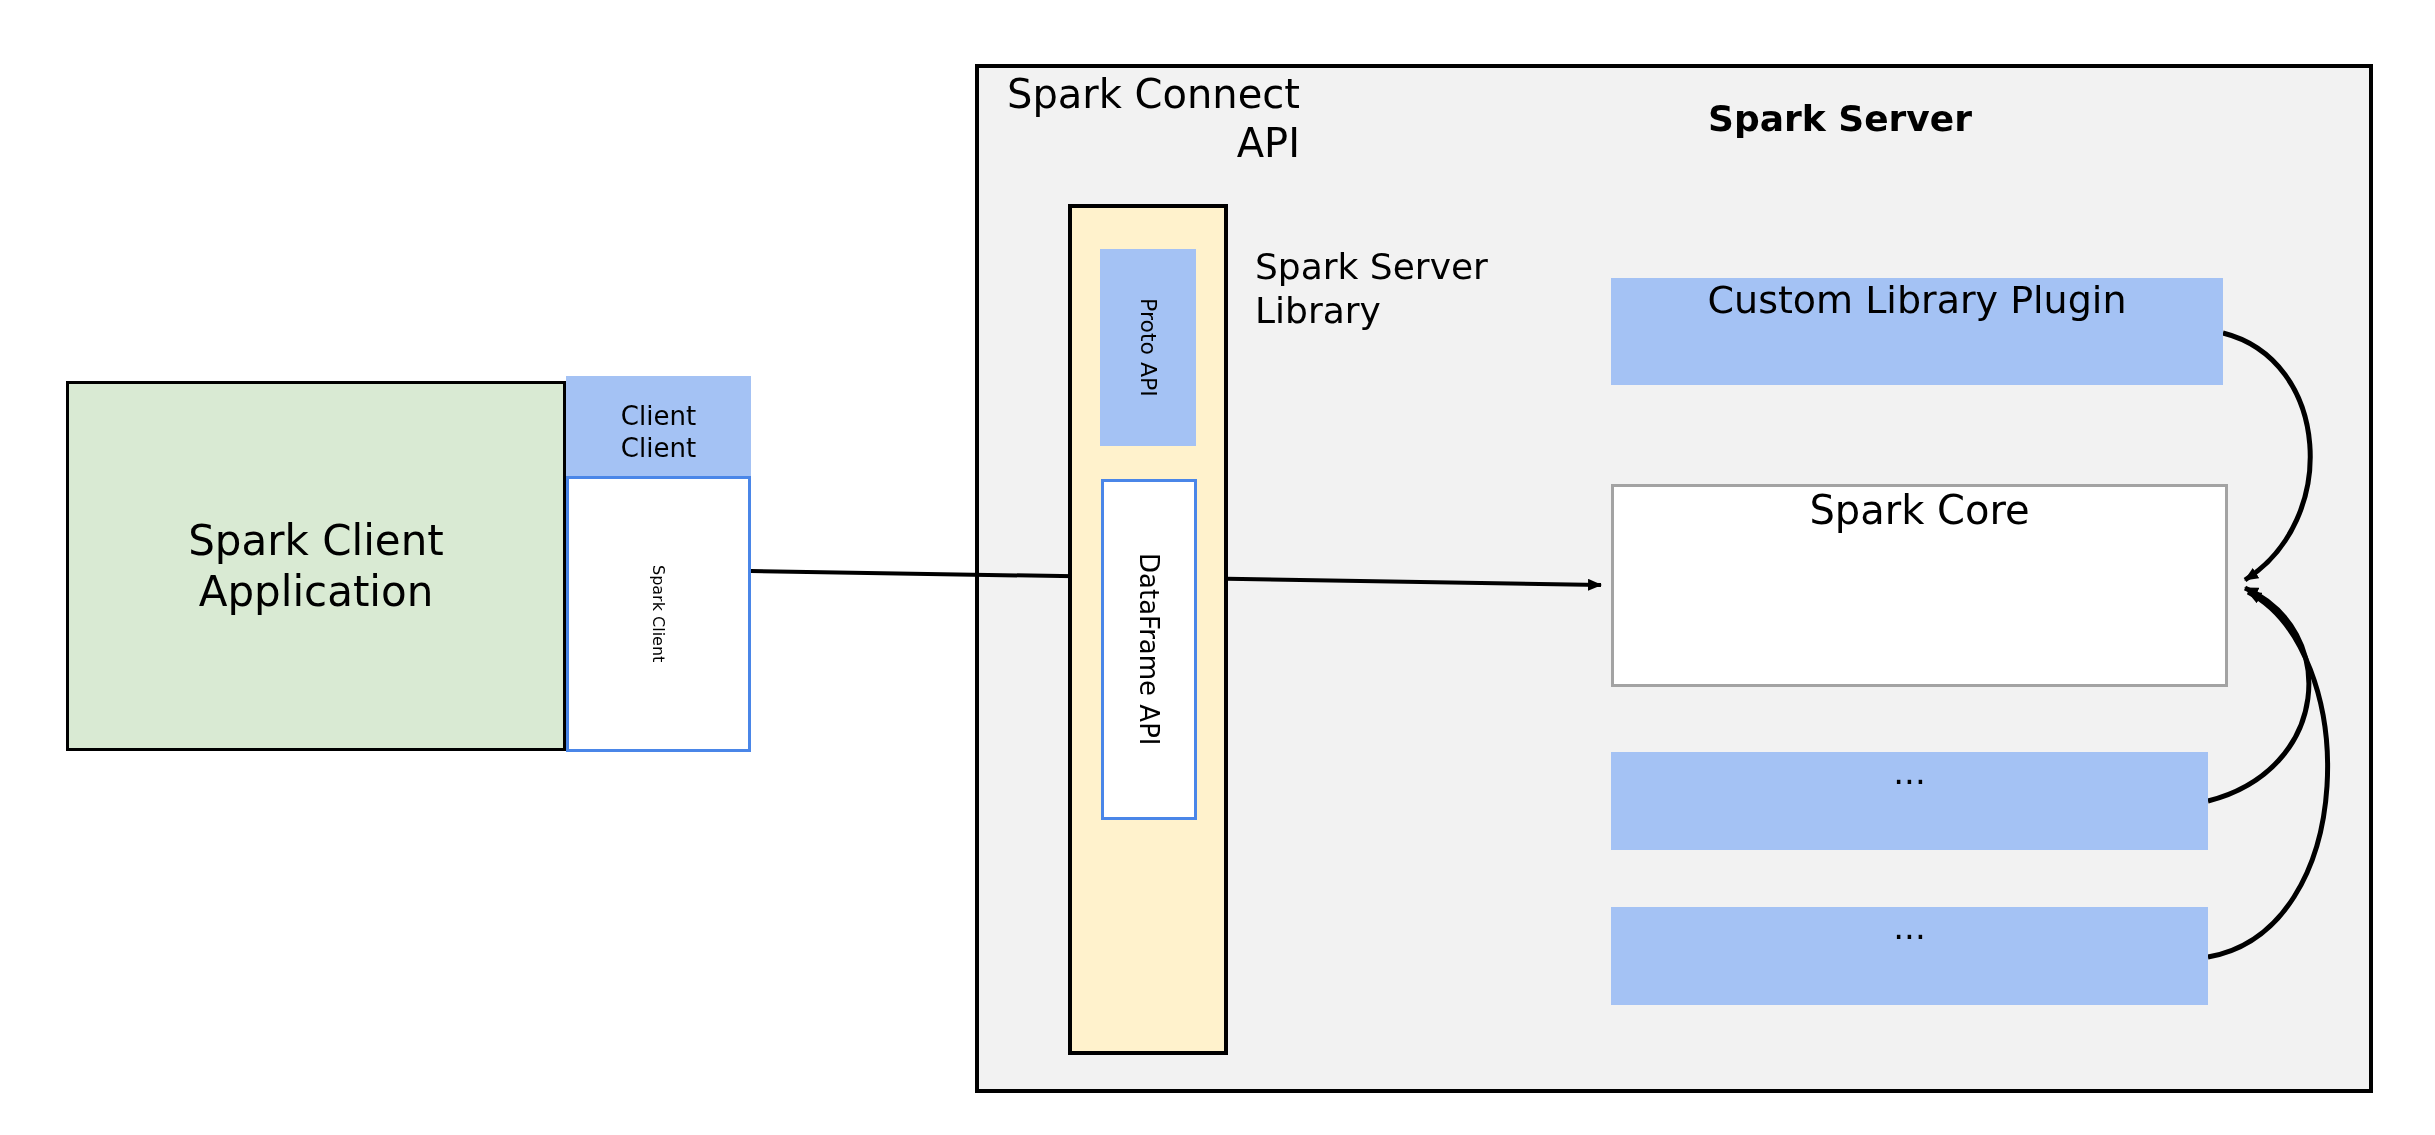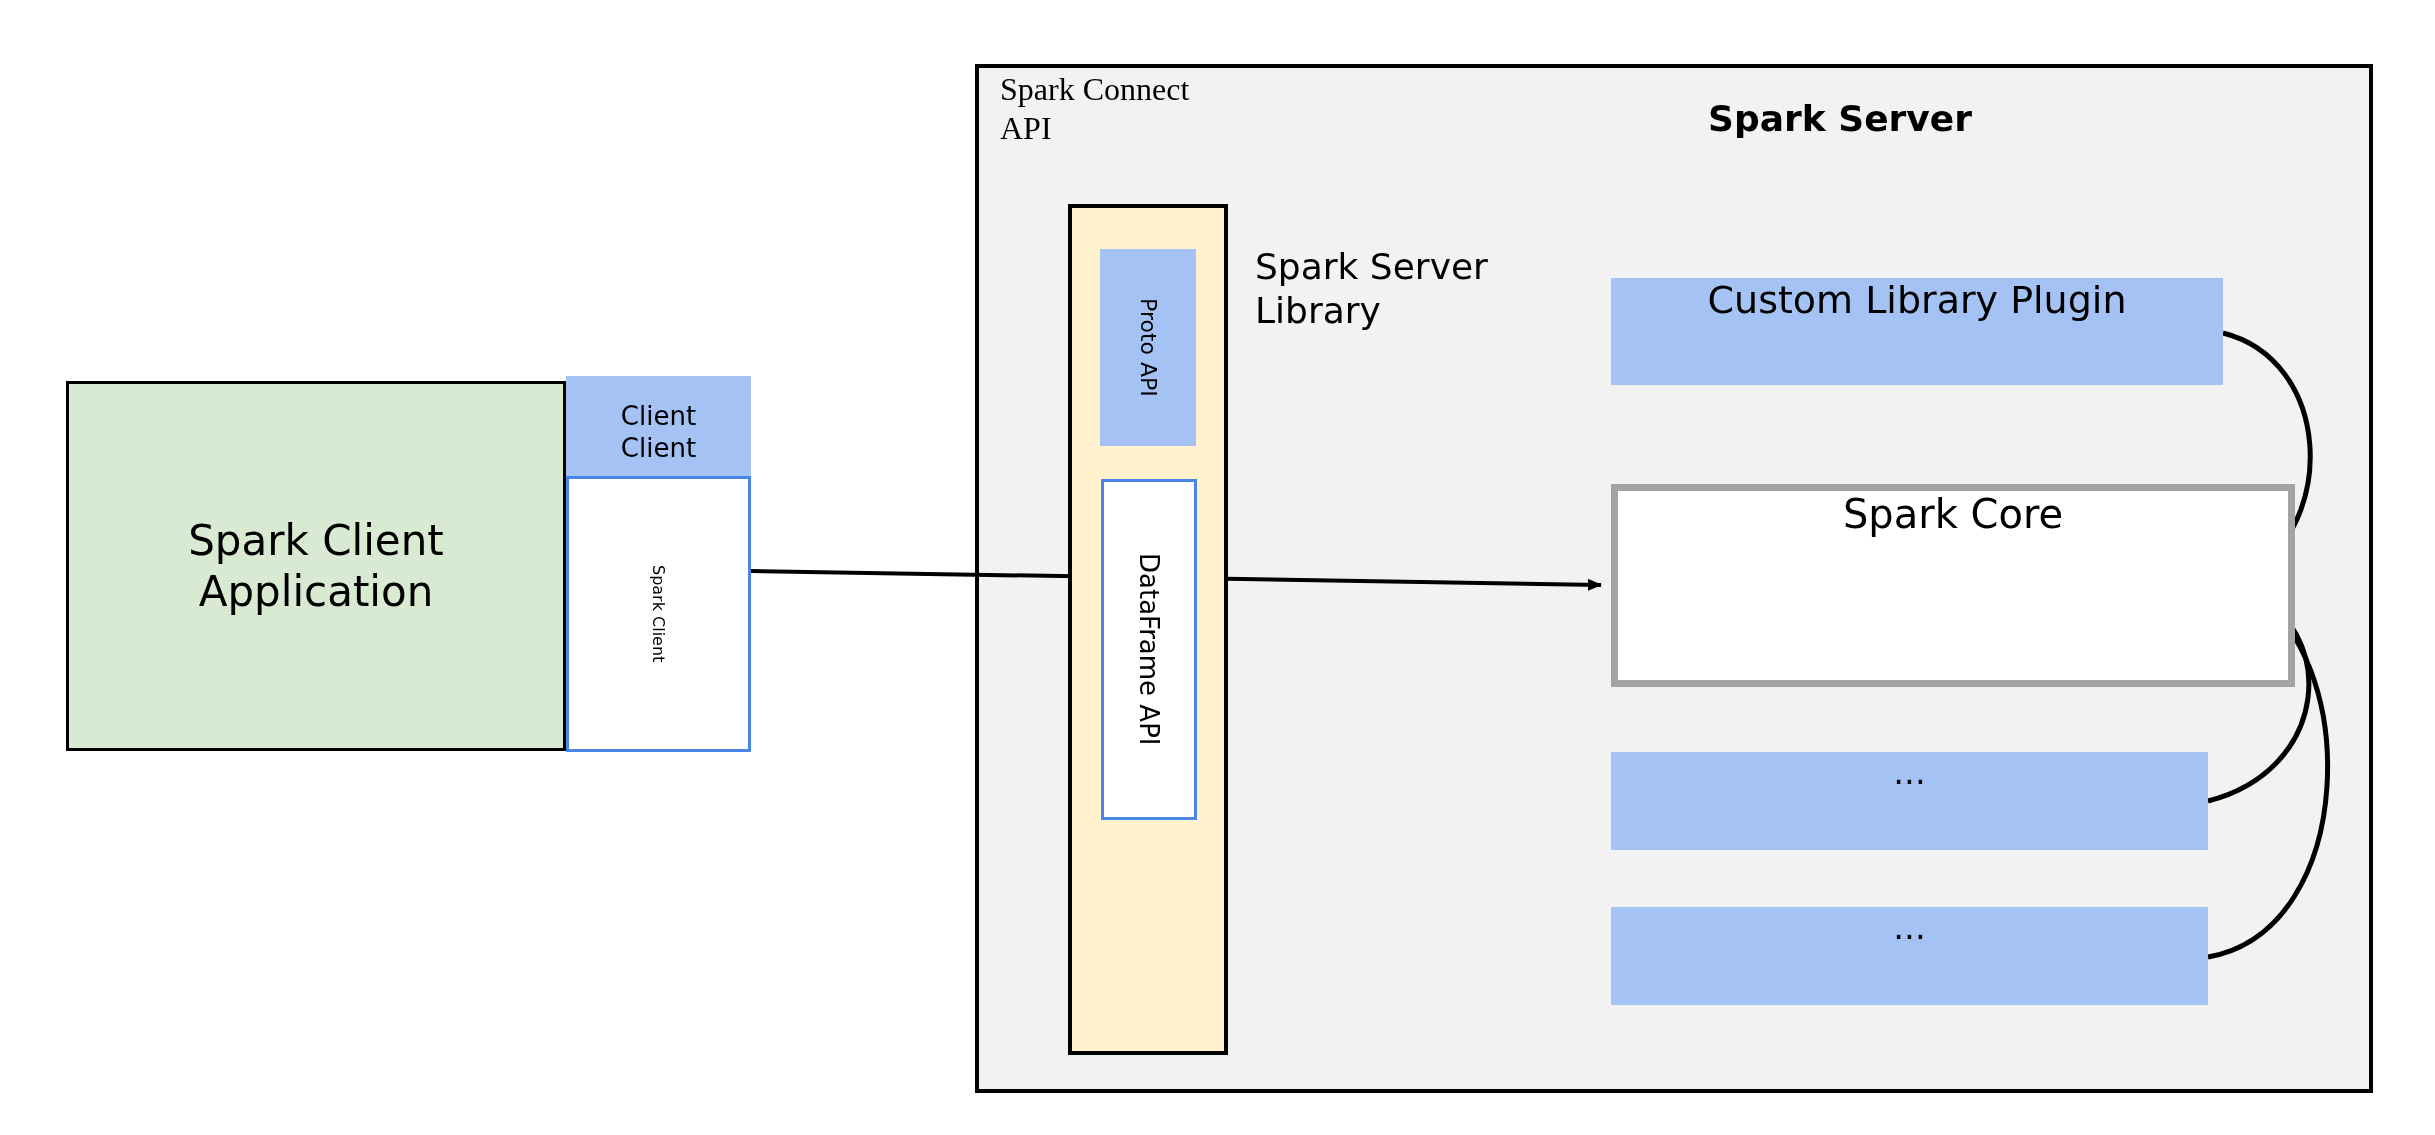--- a/index.html
+++ b/index.html
@@ -31,21 +31,21 @@
   .server-panel{
     position:absolute;left:975px;top:64px;width:1398px;height:1029px;
     background:#f2f2f2;border:4px solid #000;box-sizing:border-box;
   }
   .server-title{
     position:absolute;left:1620px;top:98px;width:440px;
     text-align:center;font-size:36px;font-weight:bold;
   }
   .connect-label{
     position:absolute;left:1000px;top:70px;width:300px;
-    text-align:left;font-size:32px;line-height:1.22;font-family:Liberation Serif, serif;
+    text-align:right;font-size:40px;line-height:1.22;
   }
   .srvlib-label{
     position:absolute;left:1255px;top:245px;width:300px;
     text-align:left;font-size:36px;line-height:1.22;
   }
 
   
   .connect-col{
     position:absolute;left:1068px;top:204px;width:160px;height:851px;
     background:#fff2cc;border:4px solid #000;box-sizing:border-box;
@@ -60,22 +60,22 @@
     background:#ffffff;border:3px solid #4a86e8;box-sizing:border-box;
     display:flex;align-items:center;justify-content:center;font-size:26px;
   }
 
   
   .node{
     position:absolute;left:1611px;box-sizing:border-box;
     display:flex;align-items:flex-start;justify-content:center;text-align:center;
   }
   .plugin{top:278px;width:612px;height:107px;background:#a4c2f4;font-size:38px;}
-  .core{top:484px;width:684px;height:203px;background:#ffffff;
-        border:7px solid #a3a3a3;font-size:40px;}
+  .core{top:484px;width:617px;height:203px;background:#ffffff;
+        border:3px solid #a3a3a3;font-size:40px;}
   .dots1{top:752px;width:597px;height:98px;background:#a4c2f4;font-size:34px;}
   .dots2{top:907px;width:597px;height:98px;background:#a4c2f4;font-size:34px;}
 
   .arrows{position:absolute;left:0;top:0;width:2435px;height:1135px;
           pointer-events:none;}
 </style>
 </head>
 <body>
 
 <div class="stage">

